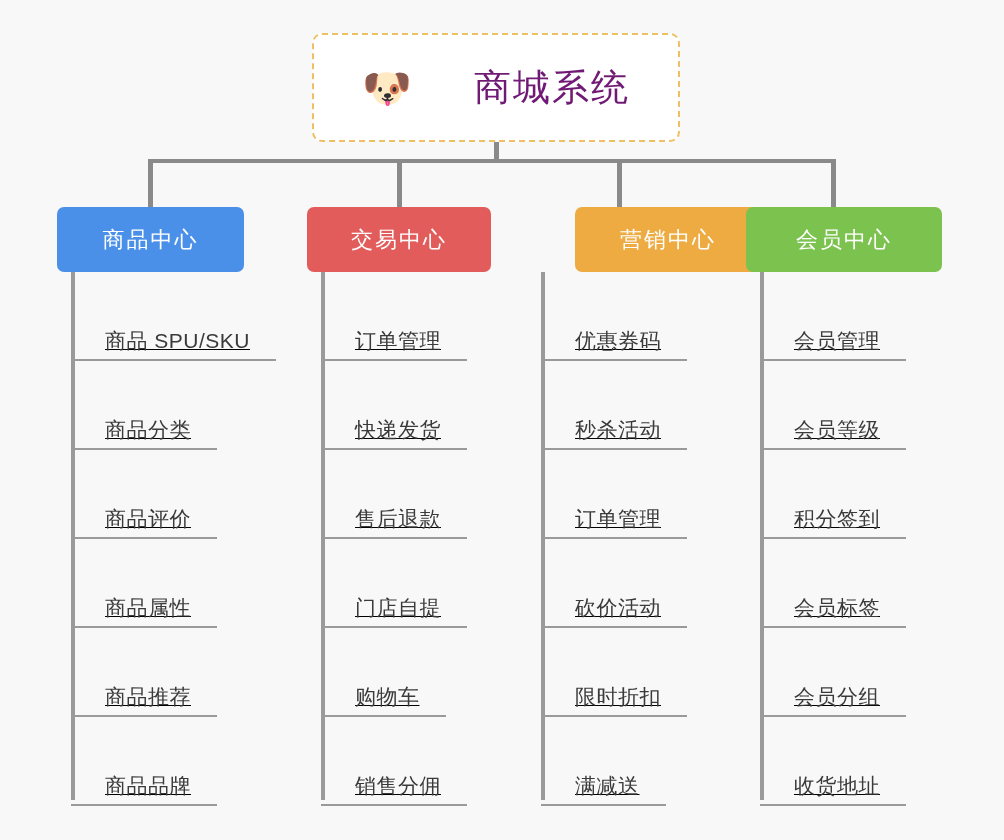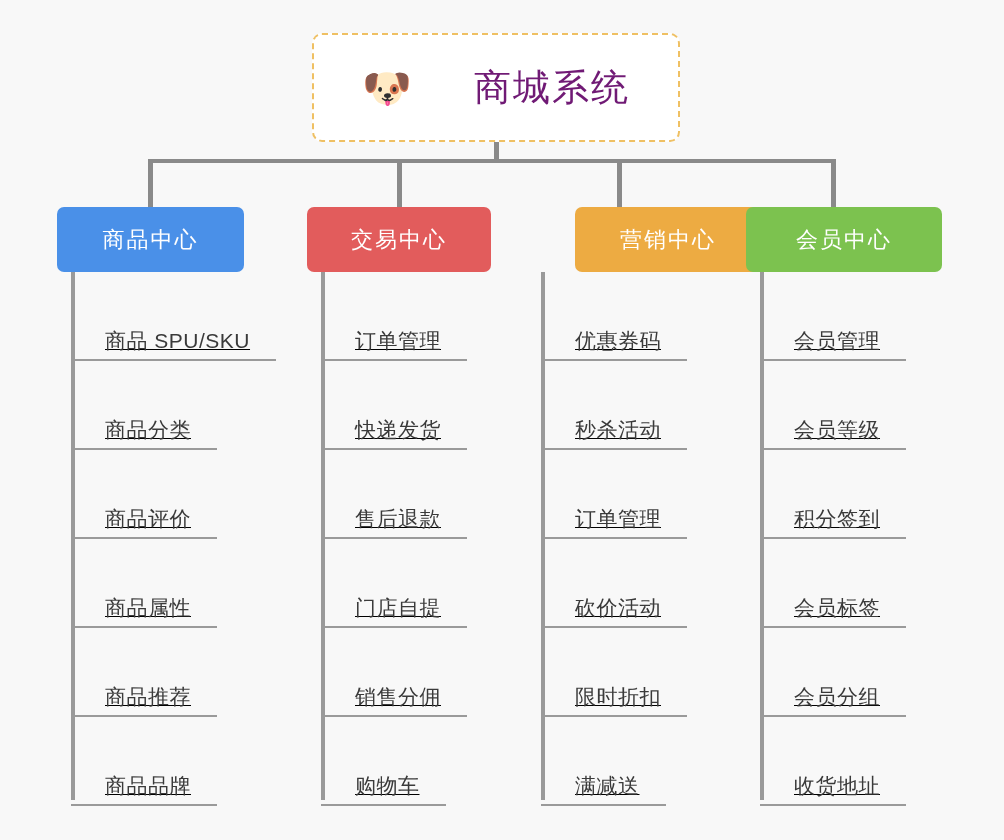--- a/index.html
+++ b/index.html
@@ -158,24 +158,24 @@
       <div class="leaf">
           <span class="leaf-inner"><span class="leaf-label">快递发货</span></span>
         </div>
       <div class="leaf">
           <span class="leaf-inner"><span class="leaf-label">售后退款</span></span>
         </div>
       <div class="leaf">
           <span class="leaf-inner"><span class="leaf-label">门店自提</span></span>
         </div>
       <div class="leaf">
+          <span class="leaf-inner"><span class="leaf-label">购物车</span></span>
+        </div>
+      <div class="leaf">
           <span class="leaf-inner"><span class="leaf-label">销售分佣</span></span>
-        </div>
-      <div class="leaf">
-          <span class="leaf-inner"><span class="leaf-label">购物车</span></span>
         </div>
     </div>
   </div>
 
   <div class="col" id="col-2" style="left:527px;width:186px;">
     <div class="header-box" style="width: 186px; background: rgb(237, 171, 66); margin-left: 48px;">
       <span class="header-label">营销中心</span>
     </div>
     <div class="trunk" style="height: 528px;"></div>
     <div class="leaf-list">

